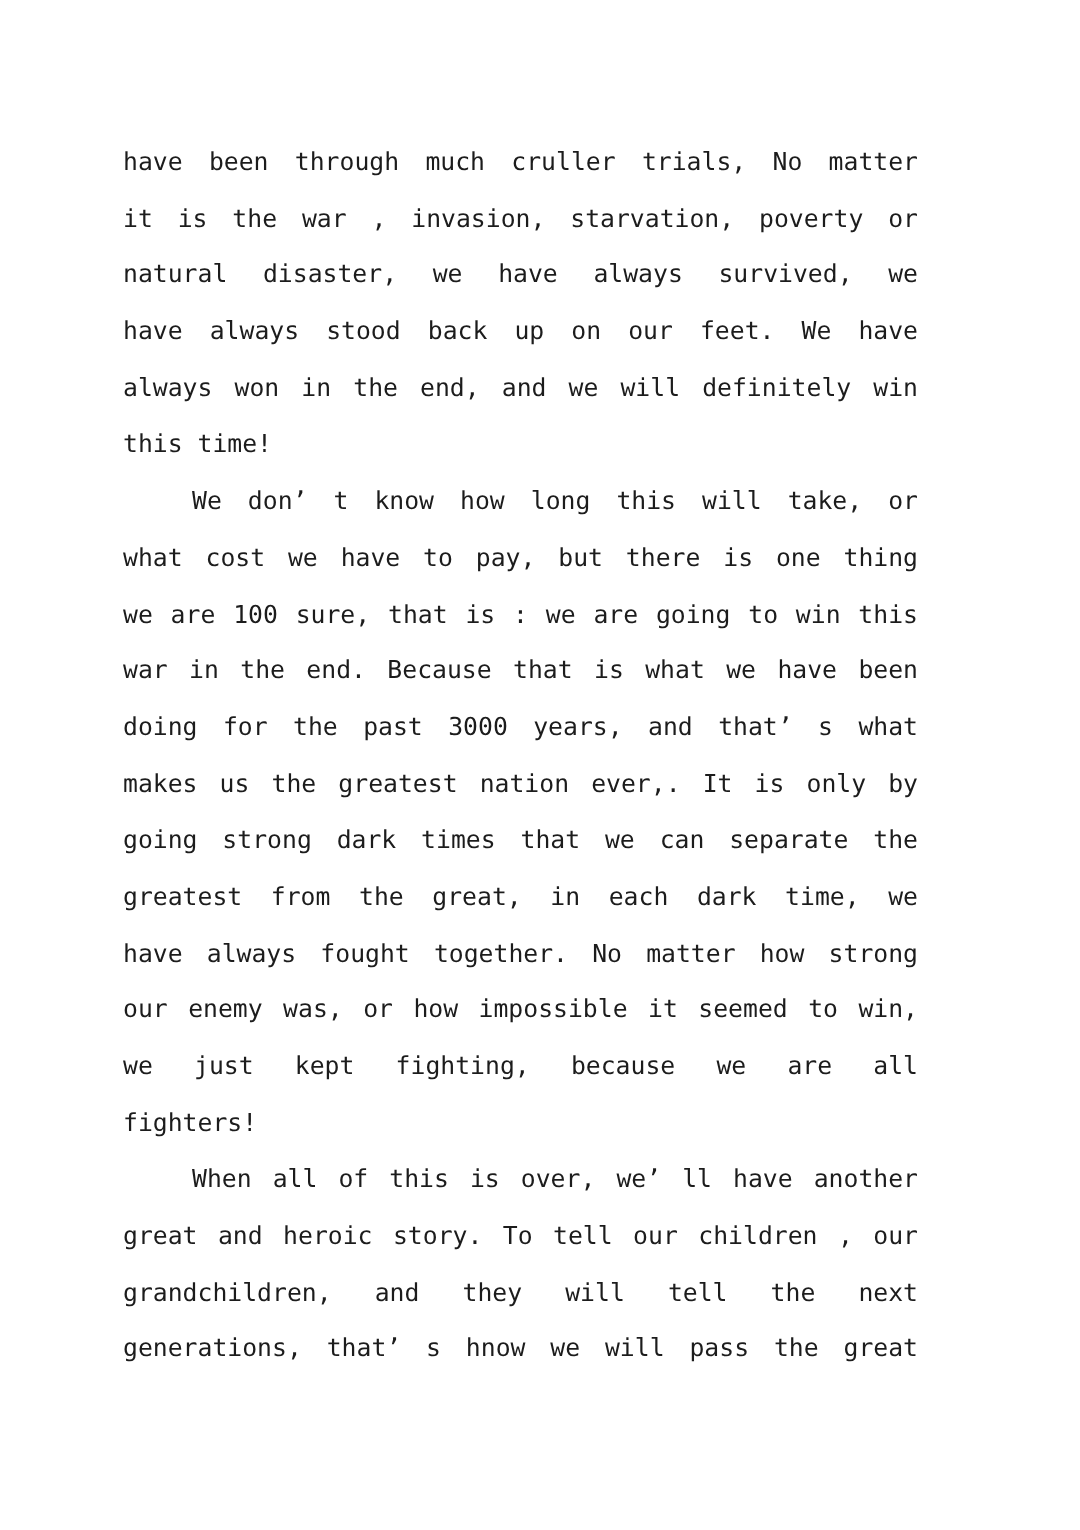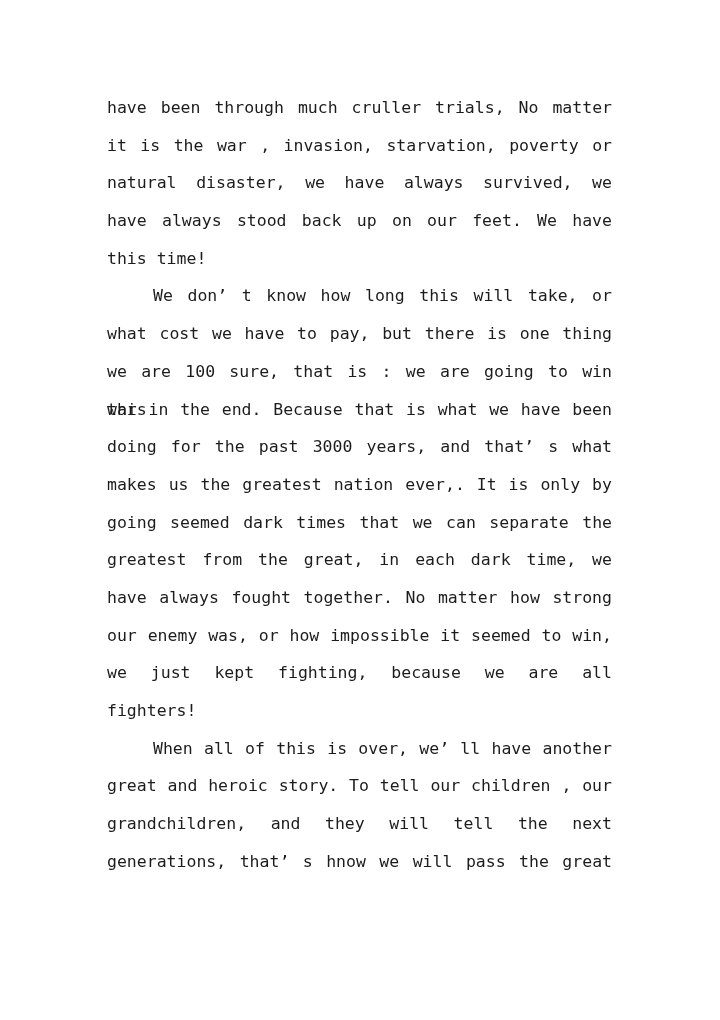--- a/index.html
+++ b/index.html
@@ -6,21 +6,21 @@
     margin: 0;
     padding: 0;
     background: #ffffff;
   }
   .page {
     position: relative;
     width: 720px;
     height: 1020px;
     background: #ffffff;
     box-sizing: border-box;
-    padding: 89px 108px 0 107px;
+    padding: 89px 108px 0 82px;
     overflow: hidden;
     font-family: "DejaVu Sans Mono", "Liberation Mono", monospace;
     font-size: 16.5px;
     font-weight: 400;
     color: #1c1c1c;
   }
   .line {
     width: 100%;
     height: 37.7px;
     line-height: 37.7px;
@@ -40,28 +40,29 @@
   }
 </style>
 </head>
 <body>
 
 <div class="page">
   <div class="line">have been through much cruller trials, No matter</div>
   <div class="line">it is the war , invasion, starvation, poverty or</div>
   <div class="line">natural disaster, we have always survived, we</div>
   <div class="line">have always stood back up on our feet. We have</div>
+  <div class="line">always won in the end, and we will definitely win</div>
   <div class="line para-end">this time!</div>
   <div class="line indent">We don’ t know how long this will take, or</div>
   <div class="line">what cost we have to pay, but there is one thing</div>
   <div class="line">we are 100 sure, that is : we are going to win this</div>
   <div class="line">war in the end. Because that is what we have been</div>
   <div class="line">doing for the past 3000 years, and that’ s what</div>
   <div class="line">makes us the greatest nation ever,. It is only by</div>
-  <div class="line">going seemed dark times that we can separate the</div>
+  <div class="line">going strong dark times that we can separate the</div>
   <div class="line">greatest from the great, in each dark time, we</div>
   <div class="line">have always fought together. No matter how strong</div>
   <div class="line">our enemy was, or how impossible it seemed to win,</div>
   <div class="line">we just kept fighting, because we are all</div>
   <div class="line para-end">fighters!</div>
   <div class="line indent">When all of this is over, we’ ll have another</div>
   <div class="line">great and heroic story. To tell our children , our</div>
   <div class="line">grandchildren, and they will tell the next</div>
   <div class="line">generations, that’ s hnow we will pass the great</div>
 </div>

